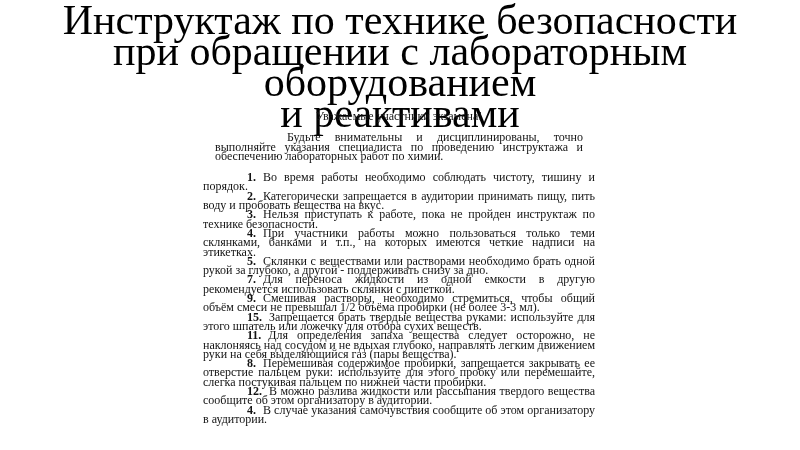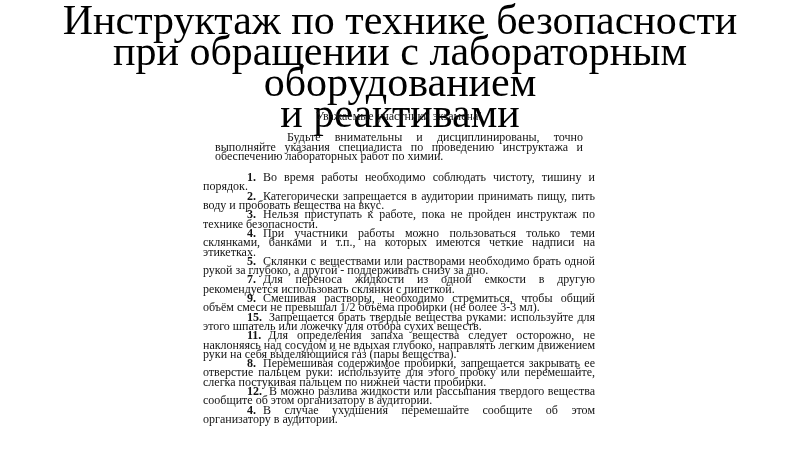--- a/index.html
+++ b/index.html
@@ -86,17 +86,17 @@
         <p class="item"><span class="num">9.</span><span>Смешивая растворы, необходимо стремиться, чтобы общий объём смеси не превышал 1/2 объёма пробирки (не более 3-3 мл).</span></p>
 
         <p class="item"><span class="num">15.</span><span>Запрещается брать твердые вещества руками: используйте для этого шпатель или ложечку для отбора сухих веществ.</span></p>
 
         <p class="item"><span class="num">11.</span><span>Для определения запаха вещества следует осторожно, не наклоняясь над сосудом и не вдыхая глубоко, направлять легким движением руки на себя выделяющийся газ (пары вещества).</span></p>
 
         <p class="item"><span class="num">8.</span><span>Перемешивая содержимое пробирки, запрещается закрывать ее отверстие пальцем руки: используйте для этого пробку или перемешайте, слегка постукивая пальцем по нижней части пробирки.</span></p>
 
         <p class="item"><span class="num">12.</span><span>В можно разлива жидкости или рассыпания твердого вещества сообщите об этом организатору в аудитории.</span></p>
 
-        <p class="item"><span class="num">4.</span><span>В случае ухудшения перемешайте сообщите об этом организатору в аудитории.</span></p>
+        <p class="item"><span class="num">4.</span><span>В случае указания самочувствия сообщите об этом организатору в аудитории.</span></p>
       </div>
 
   </div>
 </div>
 
 </body></html>

